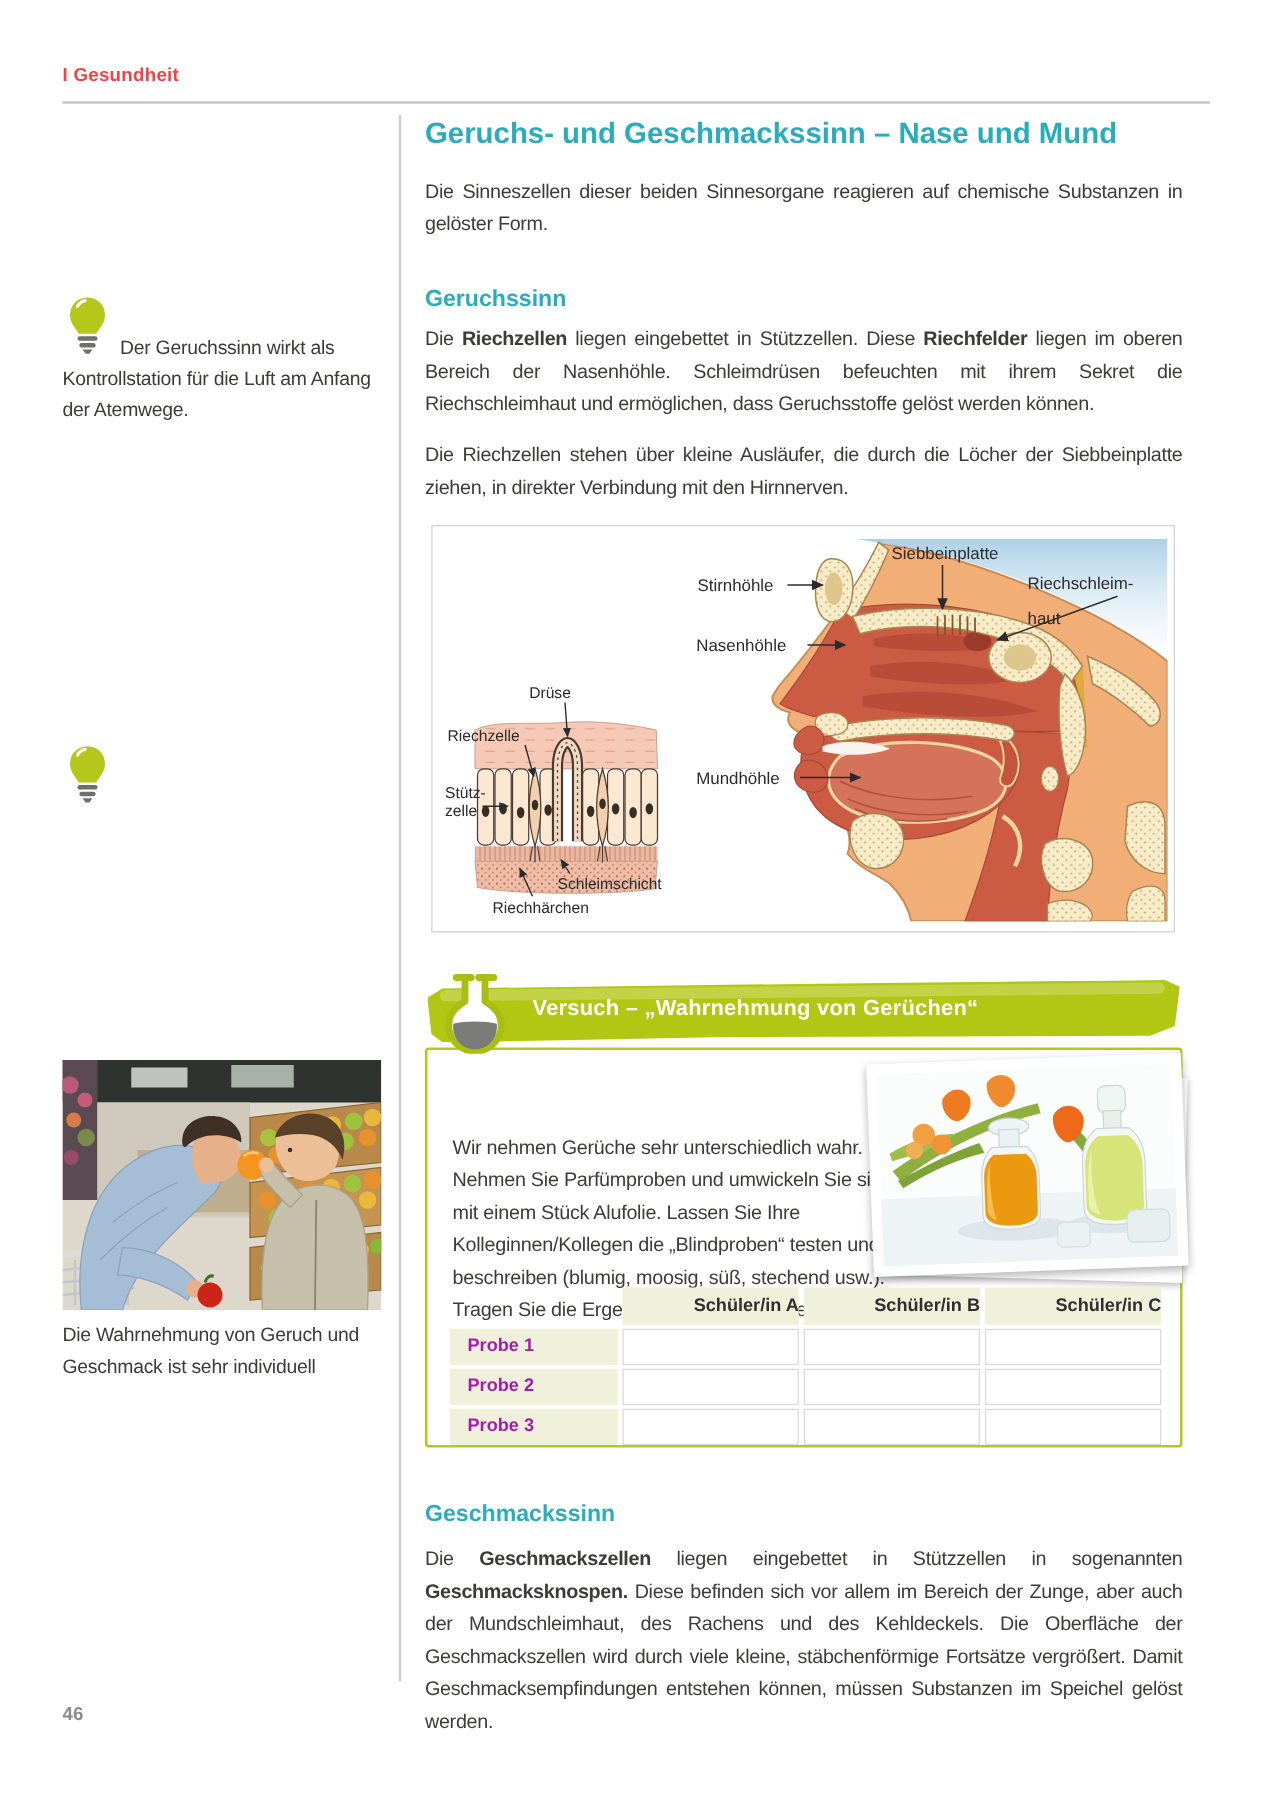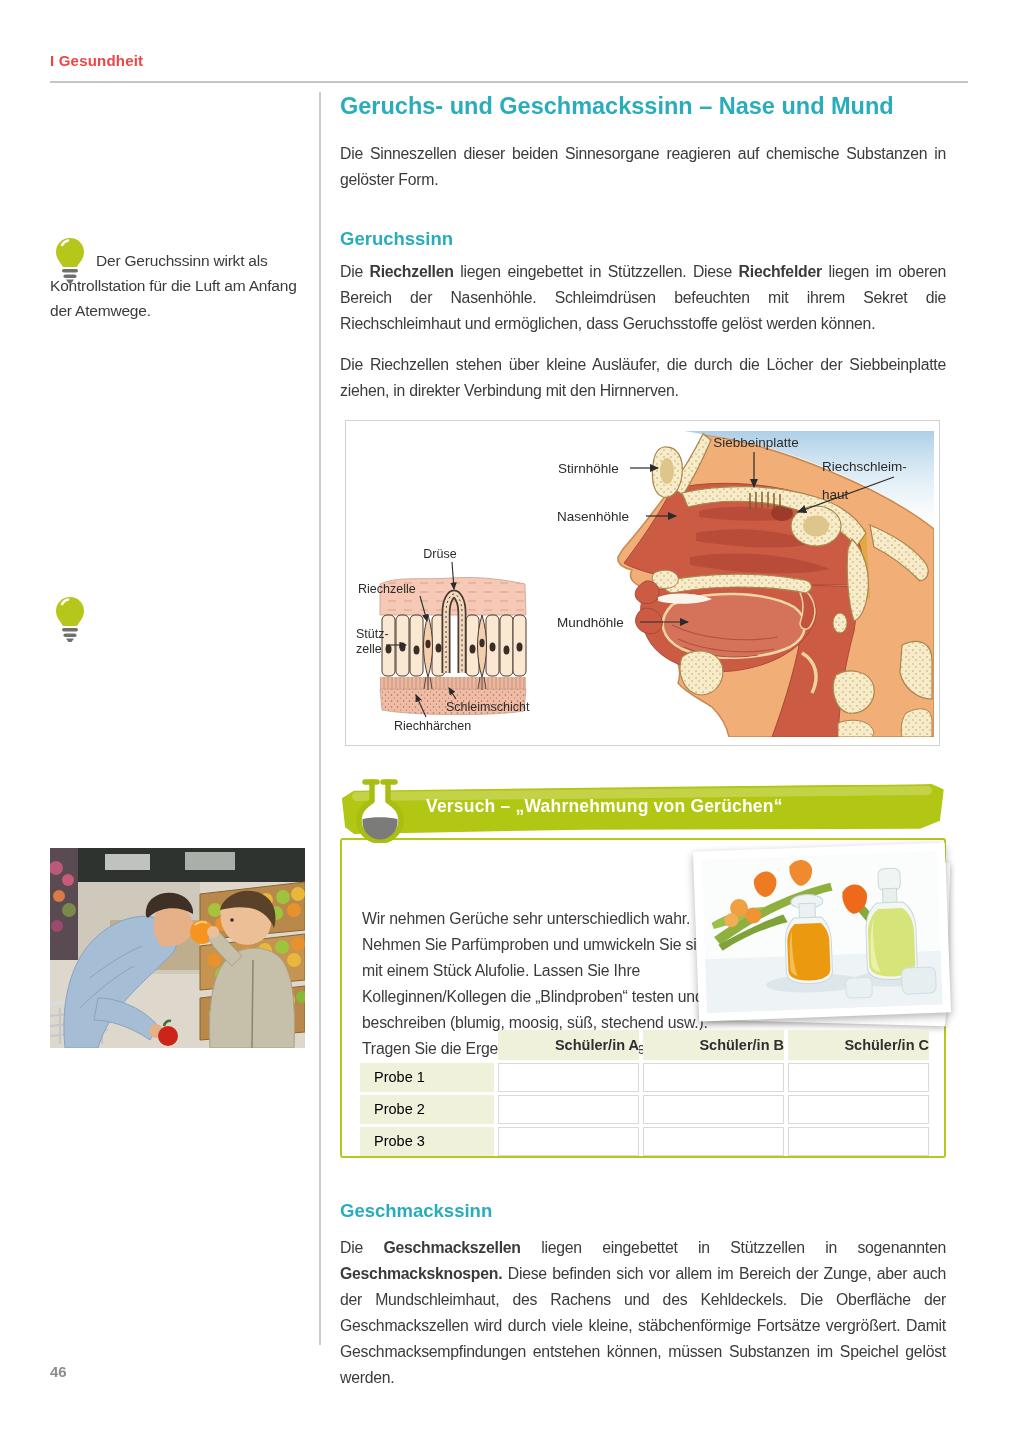--- a/index.html
+++ b/index.html
@@ -22,21 +22,21 @@
   .sec-head { font-size:18.5px; font-weight:bold; color:#29adbc; }
   .h-geruch { left:340px; top:228px; }
   .para1 { left:340px; top:259px; width:606px; }
   .para2 { left:340px; top:352px; width:606px; }
   .b { font-weight:bold; }
 
   
   .note { left:50px; width:263px; }
   .note-1 { top:236px; } .note-2 { top:595px; }
   .note .bulb { position:absolute; left:2px; top:0; width:36px; height:50px; }
-  .note p { margin-top:12px; text-indent:46px; font-size:15.5px; line-height:25px; letter-spacing:-0.2px; }
+  .note p { margin-top:30px; text-indent:46px; font-size:15.5px; line-height:25px; letter-spacing:-0.2px; }
 
   
   .figure-box { left:345px; top:420px; width:595px; height:326px; border:1px solid #d2d2d2; background:#fff; }
   .micro-svg { position:absolute; left:8px; top:122px; }
   .head-svg { position:absolute; left:208px; top:10px; }
   svg text { font-family:"Liberation Sans", sans-serif; fill:#2b2b2b; }
 
   
   .versuch { left:340px; top:786px; width:606px; height:372px; }
   .v-box { position:absolute; left:0; top:52px; width:606px; height:320px; border:2px solid #b6c81d; border-radius:3px; background:#fff; }
@@ -54,21 +54,21 @@
     box-shadow:0 2px 6px rgba(0,0,0,.28); transform:rotate(1.6deg); }
   .perfume-frame { position:absolute; left:0; top:0; width:252px; height:170px; background:#fff; padding:8px;
     box-shadow:0 3px 8px rgba(0,0,0,.3); transform:rotate(-2.1deg); }
 
   .v-table { position:absolute; left:18px; top:190px; width:570px; display:grid;
     grid-template-columns:134px 141px 141px 141px; grid-auto-rows:auto; column-gap:4px; row-gap:3px; }
   .t-cell { height:29px; }
   .t-headrow { height:30px; }
   .t-green { background:#eff1da; }
   .t-colhead { font-size:14.5px; font-weight:bold; color:#2f2f2f; text-align:right; line-height:30px; }
-  .t-rowlab { font-size:14.5px; font-weight:normal; color:#000000; padding-left:14px; line-height:29px; }
+  .t-rowlab { font-size:14.5px; font-weight:bold; color:#a21caf; padding-left:14px; line-height:29px; }
   .t-data { background:#fff; border:1px solid #dadada; }
   .t-empty { background:transparent; }
 
   .h-geschmack { left:340px; top:1200px; }
   .para3 { left:340px; top:1235px; width:606px; }
 
   
   .grocery-fig { left:50px; top:848px; width:255px; }
   .grocery-fig svg { display:block; }
   .photo-caption { margin-top:8px; font-size:15.5px; line-height:25px; letter-spacing:-0.2px; }
@@ -448,15 +448,16 @@
     <path d="M145 77 C148 74 153 73 157 75" stroke="#ffc97a" stroke-width="2" fill="none"></path>
 
     <path d="M160 200 C158 160 162 128 176 112 C188 98 214 96 228 108 C242 120 246 150 244 200 Z" fill="#c6c0ab" stroke="#a8a28c"></path>
     <line x1="203" y1="112" x2="202" y2="200" stroke="#8a8570" stroke-width="1.5"></line>
     <path d="M182 118 C172 108 162 98 158 90 L166 80 C174 90 184 100 192 108 Z" fill="#c6c0ab" stroke="#a8a28c"></path>
     <circle cx="163" cy="84" r="6" fill="#ecbf97"></circle>
     <path d="M172 58 C180 46 200 42 212 50 C222 58 224 74 218 86 C210 98 192 100 182 92 C172 84 168 70 172 58 Z" fill="#ecbf97"></path>
     <path d="M170 62 C174 46 196 38 212 46 C224 52 228 66 224 80 C220 70 212 62 200 60 C188 58 178 60 170 62 Z" fill="#5a4129"></path>
     <circle cx="182" cy="72" r="1.8" fill="#3a2d20"></circle>
   </svg>
+  <figcaption class="photo-caption">Die Wahrnehmung von Geruch und Geschmack ist sehr individuell</figcaption>
 </figure>
 
 <div class="abs page-number">46</div>
 
 </body></html>

